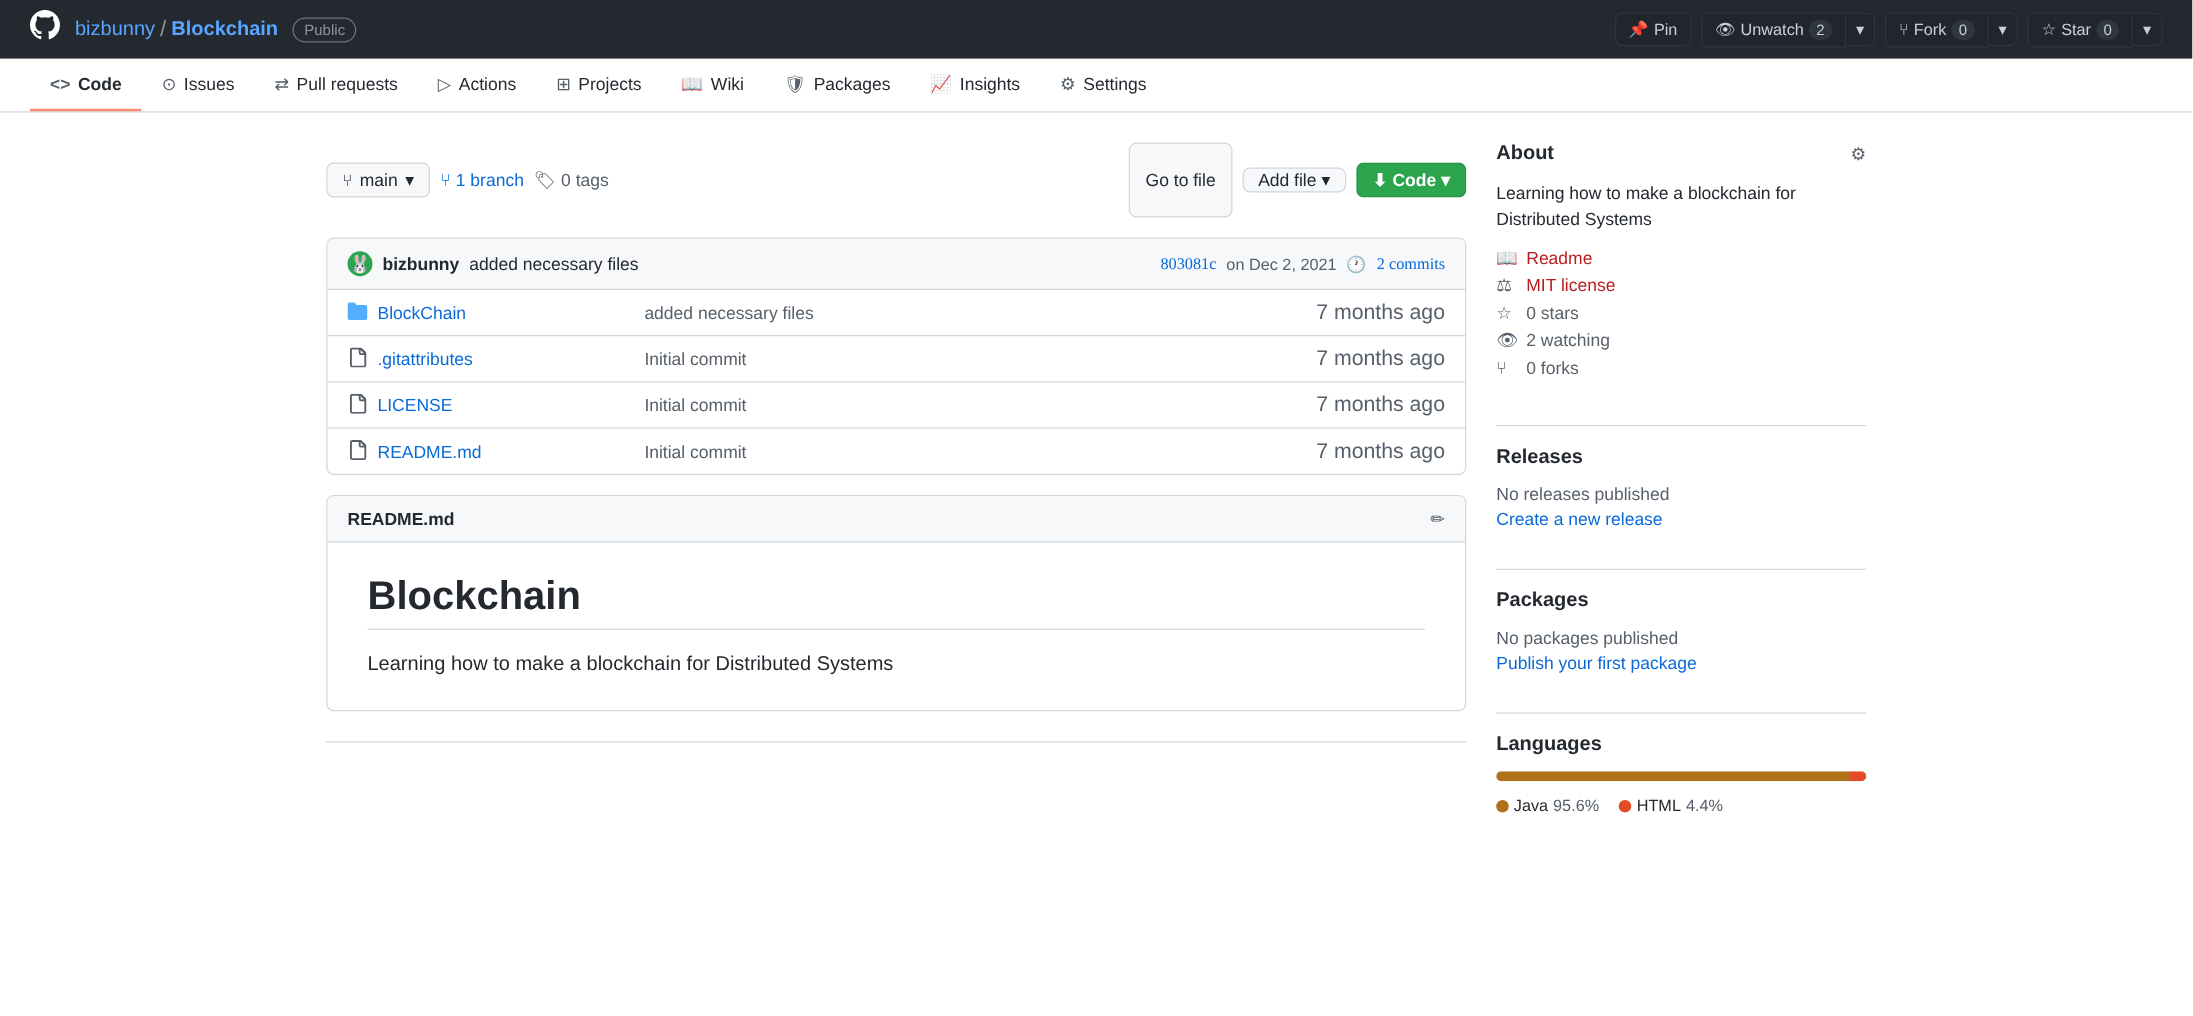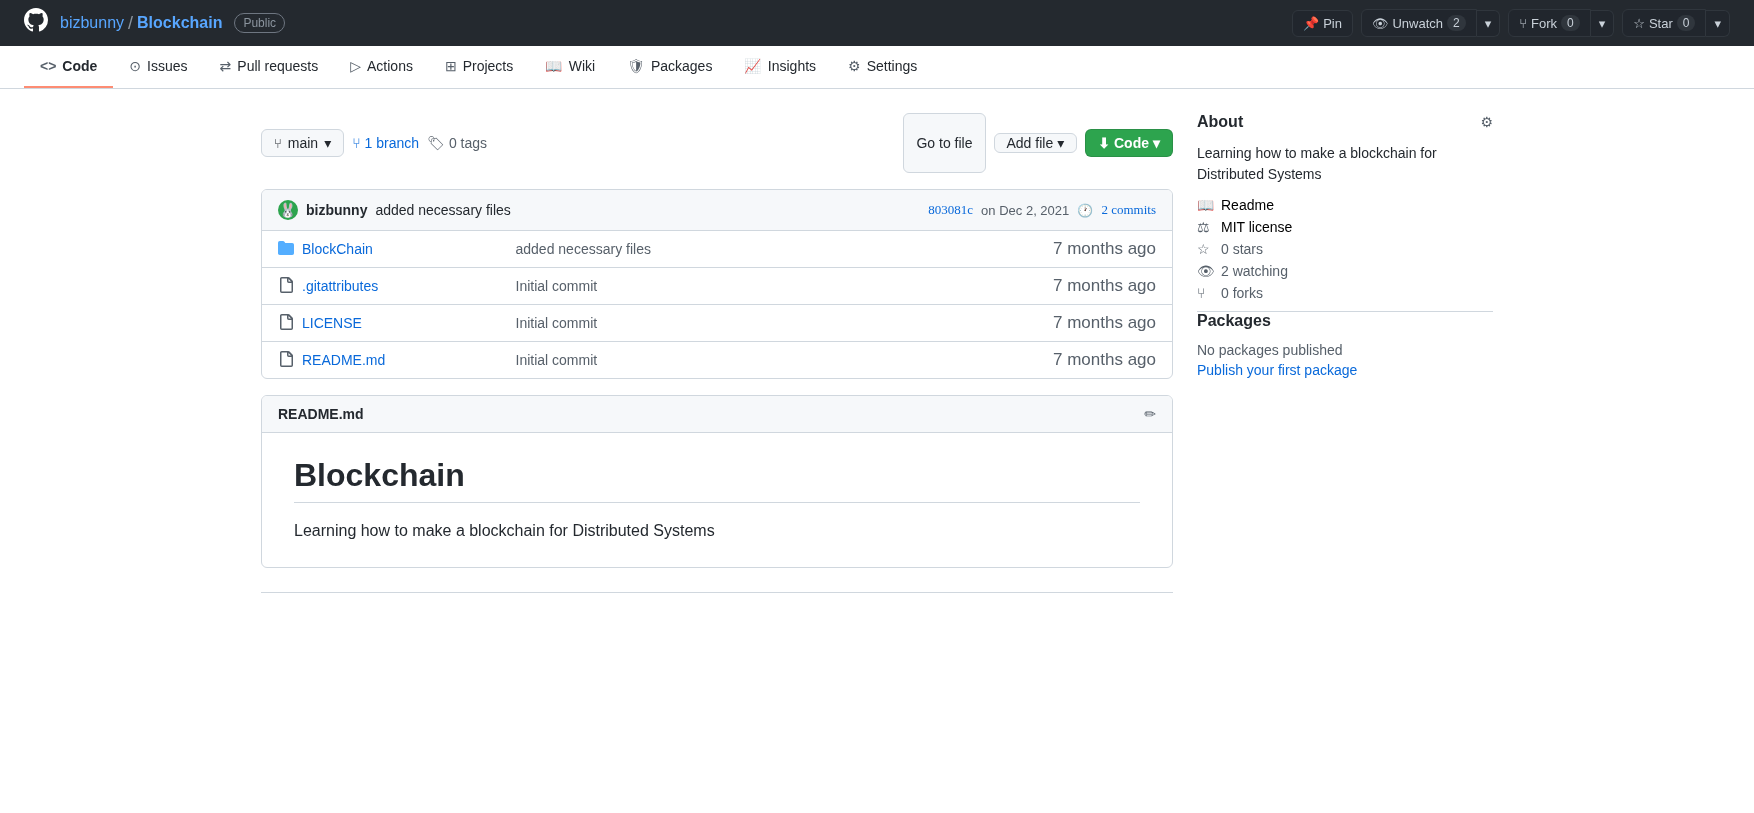--- a/index.html
+++ b/index.html
@@ -62,28 +62,28 @@
     
     .readme-box { border: 1px solid #d0d7de; border-radius: 6px; overflow: hidden; }
     .readme-header { display: flex; align-items: center; justify-content: space-between; padding: 10px 16px; background: #f6f8fa; border-bottom: 1px solid #d0d7de; }
     .readme-title { font-weight: 600; font-size: 14px; color: #24292f; }
     .readme-edit-icon { color: #57606a; cursor: pointer; }
     .readme-content { padding: 24px 32px; }
     .readme-content h1 { font-size: 32px; font-weight: 600; border-bottom: 1px solid #d0d7de; padding-bottom: 8px; margin-bottom: 16px; color: #24292f; }
     .readme-content p { color: #24292f; font-size: 16px; line-height: 1.5; }
 
     
-    .sidebar-section { border-bottom: 1px solid #d0d7de; padding-bottom: 4px; }
+    .sidebar-section { border-bottom: 1px solid #d0d7de; padding-bottom: 32px; margin-bottom: 16px; }
     .sidebar-section:last-child { border-bottom: none; }
     .sidebar-about-header { display: flex; align-items: center; justify-content: space-between; margin-bottom: 12px; }
     .sidebar-section-title { font-weight: 600; font-size: 16px; color: #24292f; }
     .sidebar-gear { color: #57606a; cursor: pointer; }
     .sidebar-description { font-size: 14px; color: #24292f; line-height: 1.5; margin-bottom: 12px; }
     .sidebar-meta-item { display: flex; align-items: center; gap: 8px; font-size: 14px; color: #57606a; margin-bottom: 6px; }
-    .sidebar-meta-item a { color: #000000; text-decoration: none; }
+    .sidebar-meta-item a { color: #b91c1c; text-decoration: none; }
     .sidebar-meta-icon { flex-shrink: 0; width: 16px; }
     .releases-title { font-weight: 600; font-size: 16px; color: #24292f; margin-bottom: 12px; }
     .no-releases { font-size: 14px; color: #57606a; margin-bottom: 4px; }
     .create-release-link { color: #0969da; text-decoration: none; font-size: 14px; }
 
     
     .lang-bar { height: 8px; border-radius: 6px; display: flex; overflow: hidden; margin-bottom: 12px; }
     .lang-bar-java { background: #b07219; flex: 0 0 95.6%; }
     .lang-bar-html { background: #e34c26; flex: 0 0 4.4%; }
     .lang-legend { display: flex; gap: 16px; flex-wrap: wrap; }
@@ -327,22 +327,46 @@
       <div class="sidebar-meta-item">
         <span class="sidebar-meta-icon">👁</span>
         <span>2 watching</span>
       </div>
       <div class="sidebar-meta-item">
         <span class="sidebar-meta-icon">⑂</span>
         <span>0 forks</span>
       </div>
     </div>
 
+    <div class="sidebar-section">
+      <div class="releases-title">Releases</div>
+      <p class="no-releases">No releases published</p>
+      <a class="create-release-link">Create a new release</a>
+    </div>
 
     <div class="sidebar-section">
       <div class="releases-title">Packages</div>
       <p class="no-releases">No packages published</p>
       <a class="create-release-link">Publish your first package</a>
     </div>
 
+    <div class="sidebar-section">
+      <div class="releases-title">Languages</div>
+      <div class="lang-bar">
+        <div class="lang-bar-java"></div>
+        <div class="lang-bar-html"></div>
+      </div>
+      <div class="lang-legend">
+        <div class="lang-item">
+          <span class="lang-dot lang-dot-java"></span>
+          <span>Java</span>
+          <span class="lang-pct">95.6%</span>
+        </div>
+        <div class="lang-item">
+          <span class="lang-dot lang-dot-html"></span>
+          <span>HTML</span>
+          <span class="lang-pct">4.4%</span>
+        </div>
+      </div>
+    </div>
 
   </div>
 </div>
 
 </body></html>

